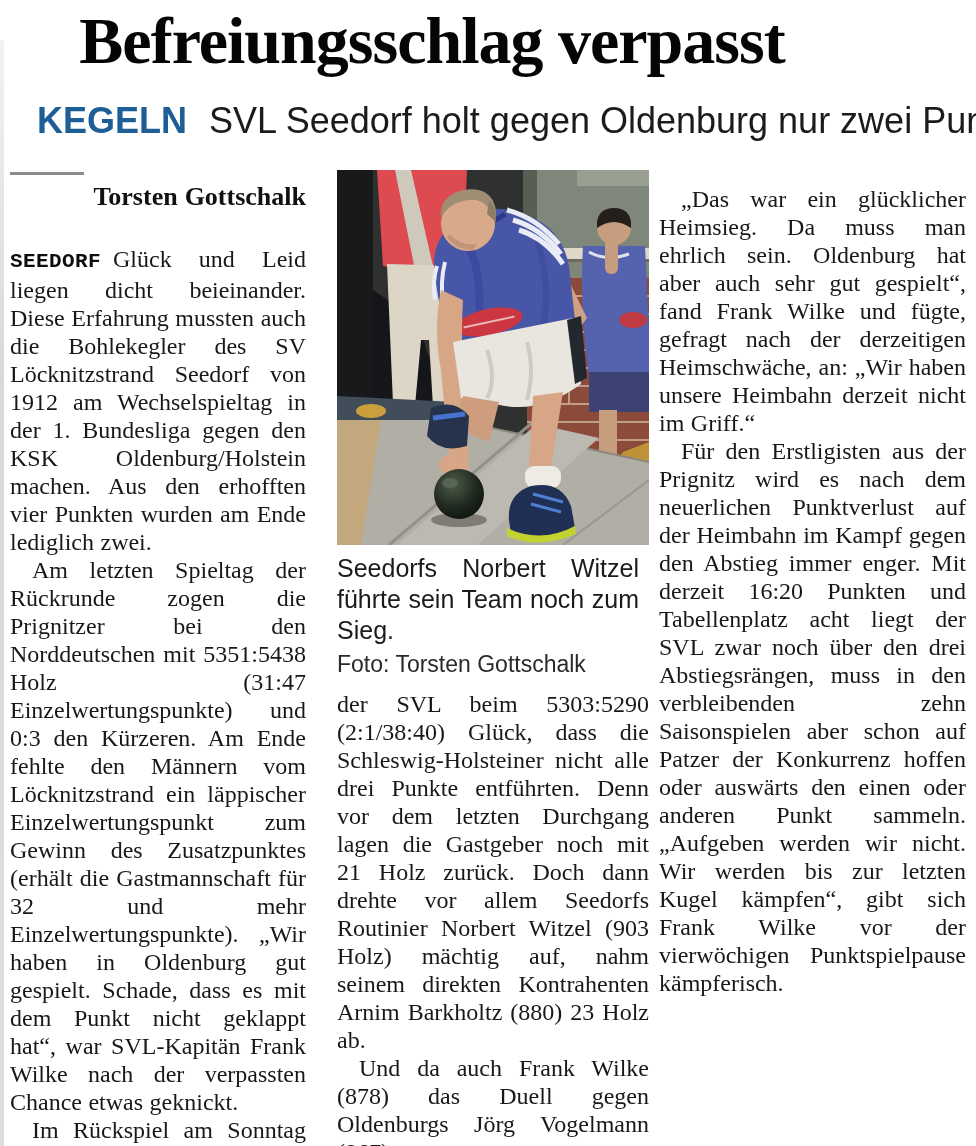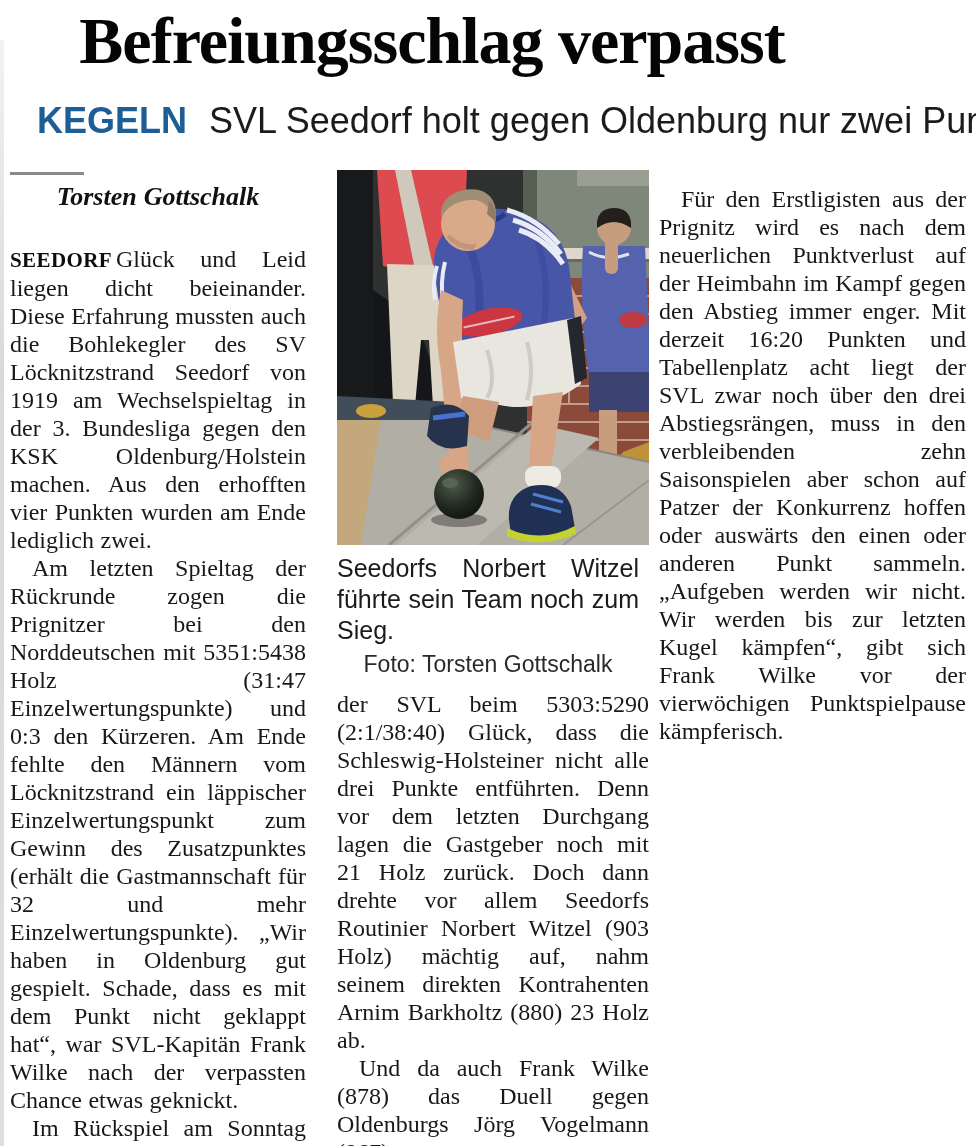--- a/index.html
+++ b/index.html
@@ -62,50 +62,49 @@
   .col p.indent { text-indent: 22px; }
 
   .col1 { left: 10px; top: 172px; width: 296px; }
   .byline-rule {
     width: 74px; height: 3px;
     background: var(--rule-color, #8a8a8a);
     margin-bottom: 7px;
   }
   .byline {
     font-weight: 700;
-    font-style: italic;
     font-size: 26px;
     line-height: 30px;
     margin-bottom: 33px;
-    text-align: center;
+    text-align: right;
     color: #111111;
   }
   .dateline {
-    font-family: Liberation Serif, serif;
+    font-family: Liberation Mono, monospace;
     font-weight: 700;
     font-size: 21px;
     letter-spacing: 0.4px;
-    margin-right: 4px;
+    margin-right: 12px;
     color: #0d0d0d;
   }
 
   .photo-block { position: absolute; left: 337px; top: 170px; width: 302px; margin: 0; }
   .photo { width: 312px; height: 375px; display: block; background: #3a3d38; }
   .photo svg { display: block; }
   figcaption {
     font-family: "Liberation Sans", sans-serif;
     font-size: 25px;
     line-height: 31px;
     margin-top: 8px;
     color: #1b1b1b;
   }
   .caption-text { display: block; text-align: justify; hyphens: auto; -webkit-hyphens: auto; }
   .credit {
     display: block;
-    text-align: center;
+    text-align: left;
     font-size: 23px;
     margin-top: 3px;
     color: var(--credit-color, #2a2a2a);
   }
 
   .col2 { left: 337px; top: 690px; width: 312px; }
   .col3 { left: 659px; top: 185px; width: 307px; }
 </style>
 </head>
 <body>
@@ -115,21 +114,21 @@
 
   <h1 class="headline">Befreiungsschlag verpasst</h1>
 
   <div class="kicker-row">
     <span class="kicker">KEGELN</span><span class="subhead">SVL Seedorf holt gegen Oldenburg nur zwei Punkte</span>
   </div>
 
   <div class="col col1">
     <div class="byline-rule"></div>
     <div class="byline">Torsten Gottschalk</div>
-    <p><span class="dateline">SEEDORF</span><span>Glück und Leid liegen dicht beieinander. Diese Erfahrung mussten auch die Bohlekegler des SV Löcknitzstrand Seedorf von 1919 am Wechselspieltag in der 3. Bundesliga gegen den KSK Oldenburg/Holstein machen. Aus den erhofften vier Punkten wurden am Ende lediglich zwei.</span></p>
+    <p><span class="dateline">SEEDORF</span><span>Glück und Leid liegen dicht beieinander. Diese Erfahrung mussten auch die Bohlekegler des SV Löcknitzstrand Seedorf von 1912 am Wechselspieltag in der 1. Bundesliga gegen den KSK Oldenburg/Holstein machen. Aus den erhofften vier Punkten wurden am Ende lediglich zwei.</span></p>
     <p class="indent">Am letzten Spieltag der Rückrunde zogen die Prignitzer bei den Norddeutschen mit 5351:5438 Holz (31:47 Einzelwertungspunkte) und 0:3 den Kürzeren. Am Ende fehlte den Männern vom Löcknitzstrand ein läppischer Einzelwertungspunkt zum Gewinn des Zusatzpunktes (erhält die Gastmannschaft für 32 und mehr Einzelwertungspunkte). „Wir haben in Oldenburg gut gespielt. Schade, dass es mit dem Punkt nicht geklappt hat“, war SVL-Kapitän Frank Wilke nach der verpassten Chance etwas geknickt.</p>
     <p class="indent">Im Rückspiel am Sonntag auf der Bahn in Seedorf hatte</p>
   </div>
 
   <figure class="photo-block">
     <div class="photo">
       <svg viewBox="0 0 312 375" width="312" height="375" aria-hidden="true">
         <defs>
           <radialGradient id="ballg" cx="38%" cy="30%" r="80%">
             <stop offset="0%" stop-color="#4e5c49"></stop>
@@ -243,15 +242,16 @@
       <span class="credit">Foto: Torsten Gottschalk</span>
     </figcaption>
   </figure>
 
   <div class="col col2">
     <p>der SVL beim 5303:5290 (2:1/38:40) Glück, dass die Schleswig-Holsteiner nicht alle drei Punkte entführten. Denn vor dem letzten Durchgang lagen die Gastgeber noch mit 21 Holz zurück. Doch dann drehte vor allem Seedorfs Routinier Norbert Witzel (903 Holz) mächtig auf, nahm seinem direkten Kontrahenten Arnim Barkholtz (880) 23 Holz ab.</p>
     <p class="indent">Und da auch Frank Wilke (878) das Duell gegen Oldenburgs Jörg Vogelmann (867)</p>
   </div>
 
   <div class="col col3">
+    <p class="indent">„Das war ein glücklicher Heimsieg. Da muss man ehrlich sein. Oldenburg hat aber auch sehr gut gespielt“, fand Frank Wilke und fügte, gefragt nach der derzeitigen Heimschwäche, an: „Wir haben unsere Heimbahn derzeit nicht im Griff.“</p>
     <p class="indent">Für den Erstligisten aus der Prignitz wird es nach dem neuerlichen Punktverlust auf der Heimbahn im Kampf gegen den Abstieg immer enger. Mit derzeit 16:20 Punkten und Tabellenplatz acht liegt der SVL zwar noch über den drei Abstiegsrängen, muss in den verbleibenden zehn Saisonspielen aber schon auf Patzer der Konkurrenz hoffen oder auswärts den einen oder anderen Punkt sammeln. „Aufgeben werden wir nicht. Wir werden bis zur letzten Kugel kämpfen“, gibt sich Frank Wilke vor der vierwöchigen Punktspielpause kämpferisch.</p>
   </div>
 </div>
 
 </body></html>

